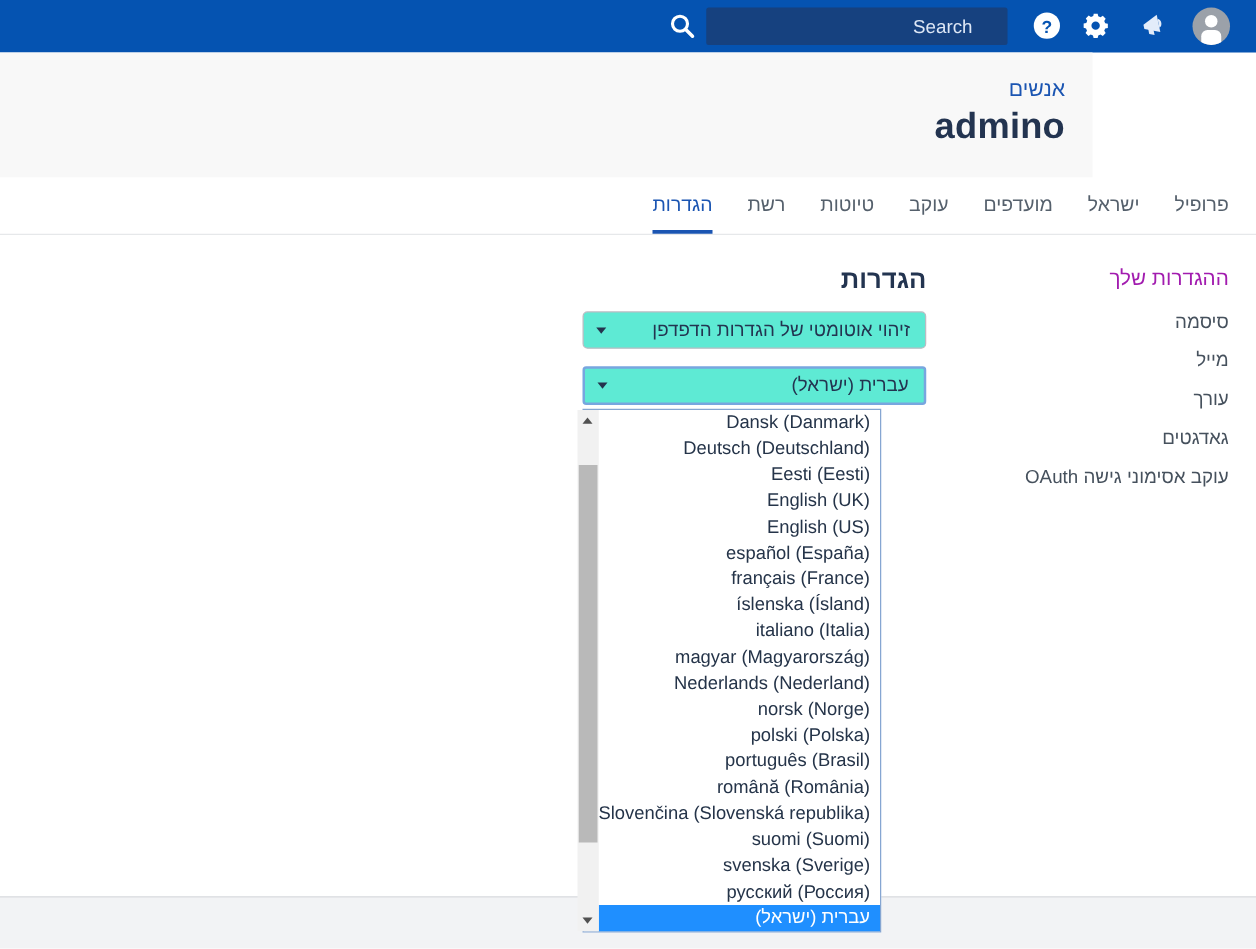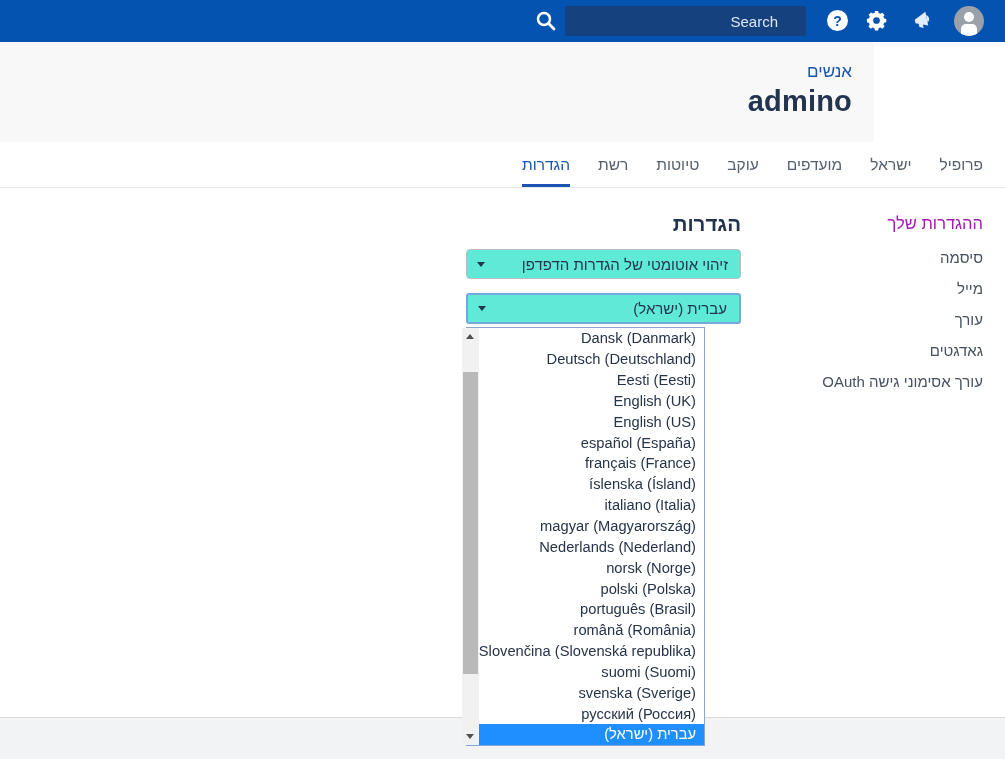--- a/index.html
+++ b/index.html
@@ -144,21 +144,21 @@
   <div class="main">
 
     <div class="settings-nav">
       <div class="nav-title">ההגדרות שלך</div>
       <div>
 
       <div class="nav-item">סיסמה</div>
           <div class="nav-item">מייל</div>
           <div class="nav-item">עורך</div>
           <div class="nav-item">גאדגטים</div>
-          <div class="nav-item">עורך אסימוני גישה OAuth</div>
+          <div class="nav-item">עוקב אסימוני גישה OAuth</div>
         </div>
     </div>
 
     <div class="content">
       <div class="content-heading">הגדרות</div>
 
       <div class="select select-detect">
         <span>זיהוי אוטומטי של הגדרות הדפדפן</span>
         <span class="caret"></span>
       </div>

